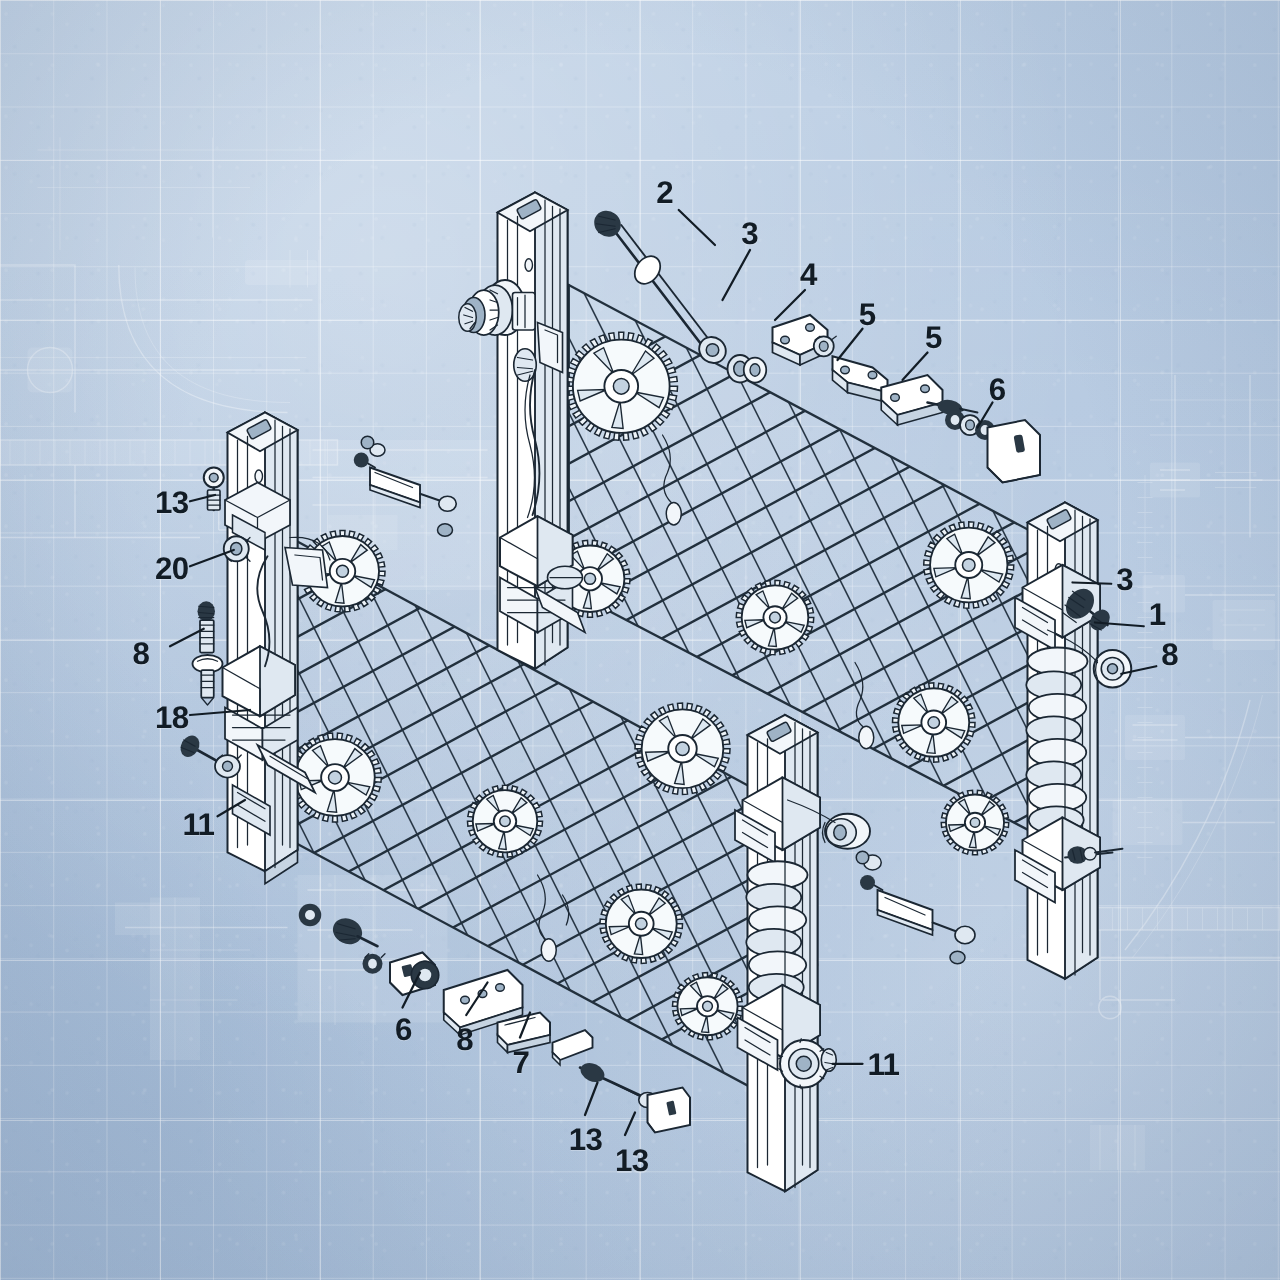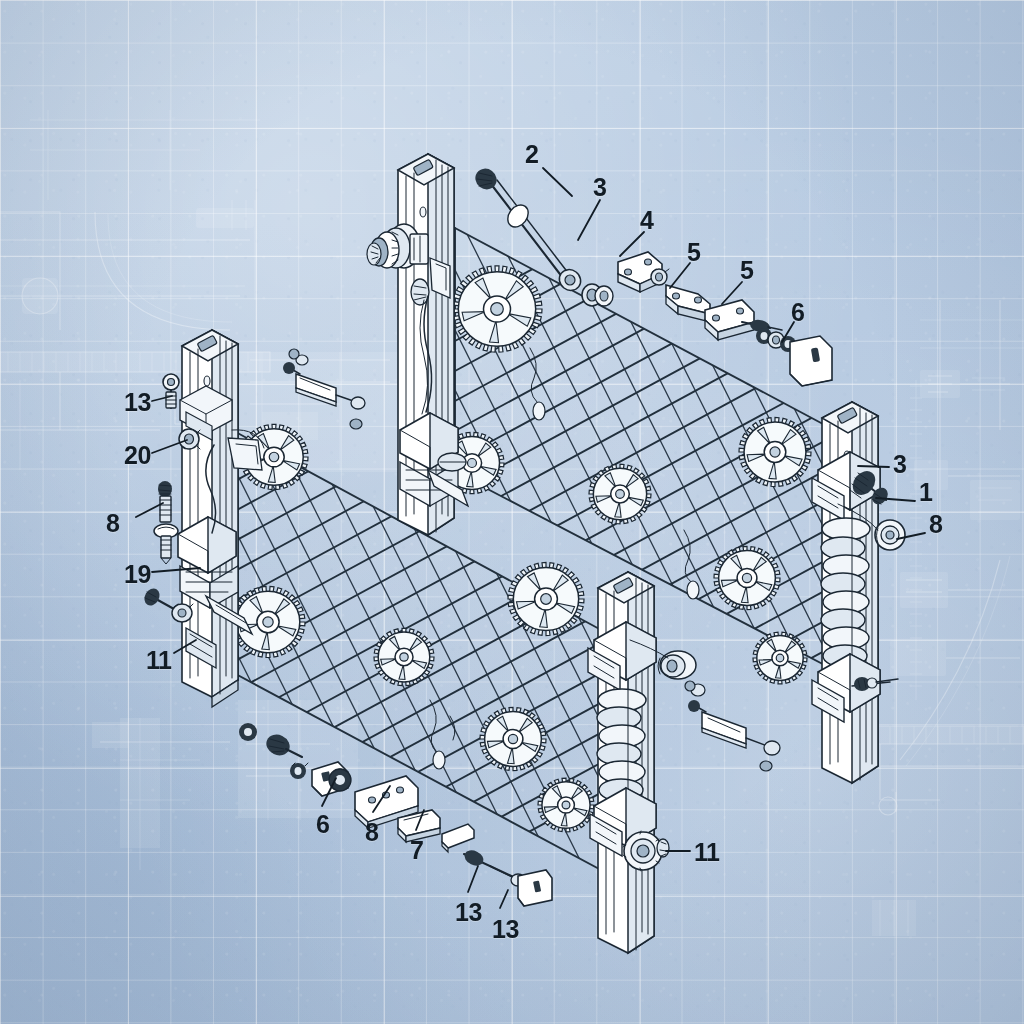--- a/index.html
+++ b/index.html
@@ -920,21 +920,21 @@
   <div id="callout-layer">
       <div class="callout-text" style="left: 525px; top: 142px;">2</div>
       <div class="callout-text" style="left: 593px; top: 175px;">3</div>
       <div class="callout-text" style="left: 640px; top: 208px;">4</div>
       <div class="callout-text" style="left: 687px; top: 240px;">5</div>
       <div class="callout-text" style="left: 740px; top: 258px;">5</div>
       <div class="callout-text" style="left: 791px; top: 300px;">6</div>
       <div class="callout-text" style="left: 124px; top: 390px;">13</div>
       <div class="callout-text" style="left: 124px; top: 443px;">20</div>
       <div class="callout-text" style="left: 106px; top: 511px;">8</div>
-      <div class="callout-text" style="left: 124px; top: 562px;">19</div>
+      <div class="callout-text" style="left: 124px; top: 562px;">18</div>
       <div class="callout-text" style="left: 146px; top: 648px;">11</div>
       <div class="callout-text" style="left: 893px; top: 452px;">3</div>
       <div class="callout-text" style="left: 919px; top: 480px;">1</div>
       <div class="callout-text" style="left: 929px; top: 512px;">8</div>
       <div class="callout-text" style="left: 316px; top: 812px;">6</div>
       <div class="callout-text" style="left: 365px; top: 820px;">8</div>
       <div class="callout-text" style="left: 410px; top: 838px;">7</div>
       <div class="callout-text" style="left: 455px; top: 900px;">13</div>
       <div class="callout-text" style="left: 492px; top: 917px;">13</div>
       <div class="callout-text" style="left: 694px; top: 840px;">11</div>

